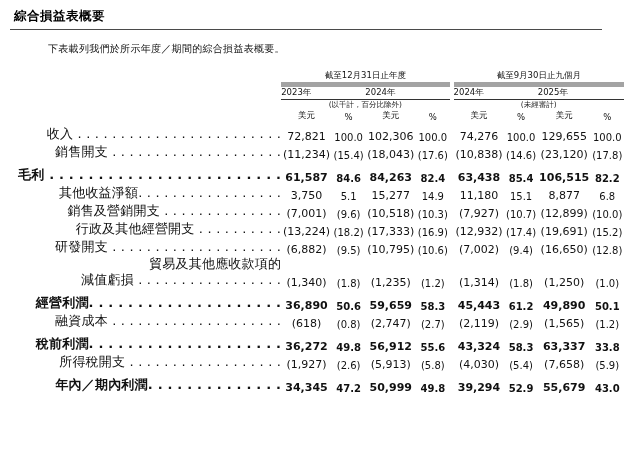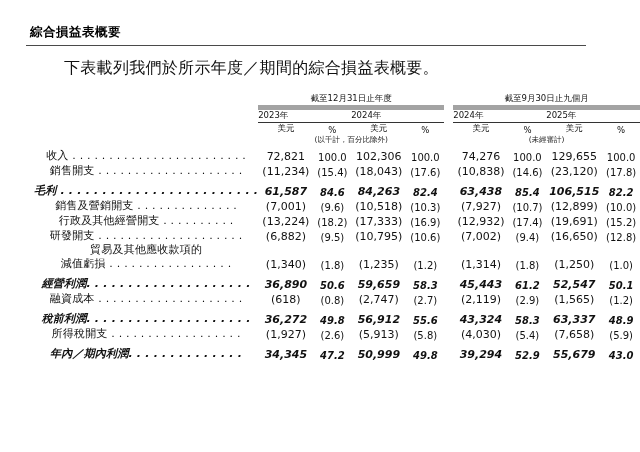--- a/index.html
+++ b/index.html
@@ -12,36 +12,36 @@
     background: #ffffff;
     font-family: "DejaVu Sans", "Liberation Sans", sans-serif;
     color: #1a1a1a;
     overflow: hidden;
   }
   .page {
     position: relative;
     width: 612px;
     height: 452px;
     box-sizing: border-box;
-    padding: 16px;
+    padding: 0;
   }
   .title {
     font-size: 12.5px;
     font-weight: bold;
     letter-spacing: 0.5px;
     padding: 8px 0 4px 14px;
     color: #000;
   }
   .title-rule {
     border: 0;
     border-top: 1px solid #4a4a4a;
     margin: 0 10px 0 10px;
   }
   .intro {
-    font-size: 16px;
+    font-size: 10px;
     padding: 12px 20px 0 48px;
     color: #111;
     letter-spacing: 0.3px;
   }
   table.fin {
     border-collapse: collapse;
     margin: 14px 0 0 18px;
     width: 606px;
     font-size: 9px;
     color: #111;
@@ -69,40 +69,40 @@
     padding: 3px 0 2px 0;
   }
   .hdr-note {
     text-align: center;
     font-size: 7.5px;
     padding: 3px 0 6px 0;
     color: #222;
   }
   .spacer-col { width: 12px; }
   .label-cell {
-    text-align: center;
+    text-align: right;
     white-space: nowrap;
     padding: 1.5px 0;
-    font-size: 11px;
+    font-size: 13px;
     letter-spacing: 0.2px;
   }
   .num {
     text-align: center;
     white-space: nowrap;
     padding: 1.5px 0;
     font-size: 11px;
     font-family: "DejaVu Sans", "Liberation Sans", sans-serif;
   }
   .pct {
     text-align: center;
     white-space: nowrap;
     padding: 1.5px 6px 1.5px 0;
     font-size: 10px;
   }
-  .bold .label-cell, .bold .num, .bold .pct { font-weight: bold; font-style: italic; }
+  .bold .label-cell, .bold .num, .bold .pct { font-weight: bold; }
   .rule-row td {
     padding: 0;
     height: 3px;
   }
   .gap-row td { height: 5px; }
   .col-lbl { width: 190px; }
   .col-num { width: 58px; }
   .col-pct { width: 40px; }
   .two-line-label {
     line-height: 1.25;
@@ -141,35 +141,35 @@
       <tr>
         <td></td>
         <td class="hdr-year" colspan="2">2023年</td>
         <td class="hdr-year" colspan="2">2024年</td>
         <td></td>
         <td class="hdr-year" colspan="2">2024年</td>
         <td class="hdr-year" colspan="2">2025年</td>
       </tr>
       <tr>
         <td></td>
+        <td class="hdr-note" colspan="4">(以千計，百分比除外)</td>
+        <td></td>
+        <td class="hdr-note" colspan="4">(未經審計)</td>
+      </tr>
+      <tr>
+        <td></td>
         <td class="hdr-unit">美元</td>
         <td class="hdr-unit">%</td>
         <td class="hdr-unit">美元</td>
         <td class="hdr-unit">%</td>
         <td></td>
         <td class="hdr-unit">美元</td>
         <td class="hdr-unit">%</td>
         <td class="hdr-unit">美元</td>
         <td class="hdr-unit">%</td>
-      </tr>
-      <tr>
-        <td></td>
-        <td class="hdr-note" colspan="4">(以千計，百分比除外)</td>
-        <td></td>
-        <td class="hdr-note" colspan="4">(未經審計)</td>
       </tr>
     </thead>
     <tbody id="table-body">
         <tr class="rule-row">
           <td></td>
           <td class=""></td>
           <td class=""></td>
           <td class=""></td>
           <td class=""></td>
           <td></td>
@@ -220,20 +220,32 @@
           <td class="pct">84.6</td>
           <td class="num">84,263</td>
           <td class="pct">82.4</td>
           <td class="spacer-col"></td>
           <td class="num">63,438</td>
           <td class="pct">85.4</td>
           <td class="num">106,515</td>
           <td class="pct">82.2</td>
         </tr>
         <tr>
+          <td class="label-cell">其他收益淨額. . . . . . . . . . . . . . . . .</td>
+          <td class="num">3,750</td>
+          <td class="pct">5.1</td>
+          <td class="num">15,277</td>
+          <td class="pct">14.9</td>
+          <td class="spacer-col"></td>
+          <td class="num">11,180</td>
+          <td class="pct">15.1</td>
+          <td class="num">8,877</td>
+          <td class="pct">6.8</td>
+        </tr>
+        <tr>
           <td class="label-cell">銷售及營銷開支 . . . . . . . . . . . . . .</td>
           <td class="num">(7,001)</td>
           <td class="pct">(9.6)</td>
           <td class="num">(10,518)</td>
           <td class="pct">(10.3)</td>
           <td class="spacer-col"></td>
           <td class="num">(7,927)</td>
           <td class="pct">(10.7)</td>
           <td class="num">(12,899)</td>
           <td class="pct">(10.0)</td>
@@ -288,21 +300,21 @@
         </tr>
         <tr class="bold">
           <td class="label-cell">經營利潤. . . . . . . . . . . . . . . . . . . .</td>
           <td class="num">36,890</td>
           <td class="pct">50.6</td>
           <td class="num">59,659</td>
           <td class="pct">58.3</td>
           <td class="spacer-col"></td>
           <td class="num">45,443</td>
           <td class="pct">61.2</td>
-          <td class="num">52,547</td>
+          <td class="num">49,890</td>
           <td class="pct">50.1</td>
         </tr>
         <tr>
           <td class="label-cell">融資成本 . . . . . . . . . . . . . . . . . . . .</td>
           <td class="num">(618)</td>
           <td class="pct">(0.8)</td>
           <td class="num">(2,747)</td>
           <td class="pct">(2.7)</td>
           <td class="spacer-col"></td>
           <td class="num">(2,119)</td>
@@ -325,21 +337,21 @@
         <tr class="bold">
           <td class="label-cell">稅前利潤. . . . . . . . . . . . . . . . . . . .</td>
           <td class="num">36,272</td>
           <td class="pct">49.8</td>
           <td class="num">56,912</td>
           <td class="pct">55.6</td>
           <td class="spacer-col"></td>
           <td class="num">43,324</td>
           <td class="pct">58.3</td>
           <td class="num">63,337</td>
-          <td class="pct">48.9</td>
+          <td class="pct">33.8</td>
         </tr>
         <tr>
           <td class="label-cell">所得稅開支 . . . . . . . . . . . . . . . . . .</td>
           <td class="num">(1,927)</td>
           <td class="pct">(2.6)</td>
           <td class="num">(5,913)</td>
           <td class="pct">(5.8)</td>
           <td class="spacer-col"></td>
           <td class="num">(4,030)</td>
           <td class="pct">(5.4)</td>

